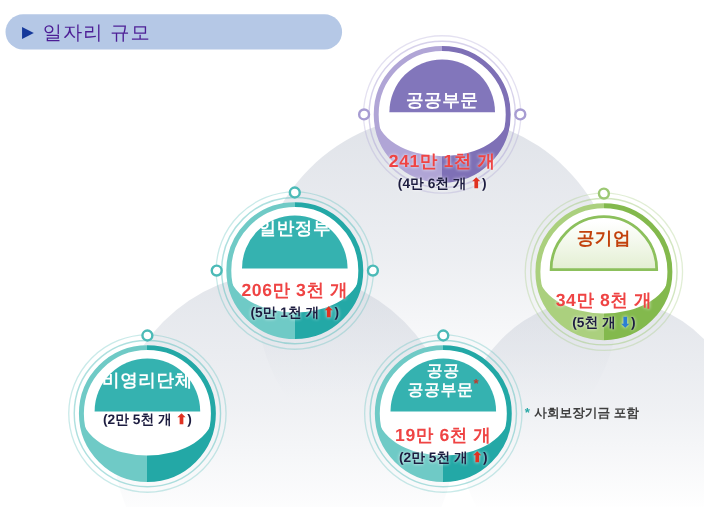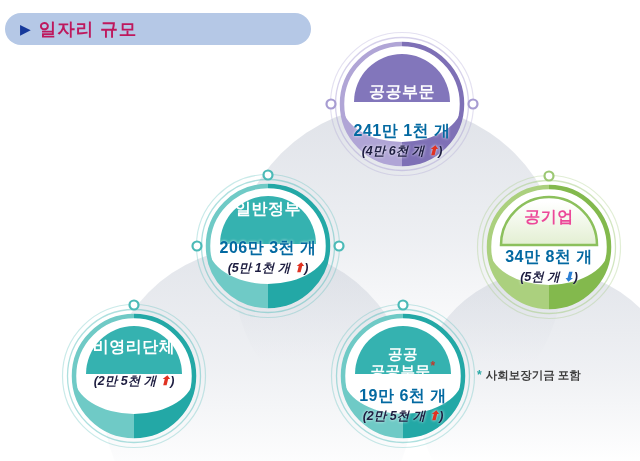--- a/index.html
+++ b/index.html
@@ -7,21 +7,21 @@
     position:relative; width:640px; height:461px; overflow:hidden;
     background:#fff; font-family:"Liberation Sans", sans-serif;
   }
   
   .header-pill {
     position:absolute; left:5px; top:13px; width:306px; height:32px;
     background:#b5c8e6; border-radius:16px;
     display:flex; align-items:center; padding-left:15px; box-sizing:border-box;
   }
   .header-arrow { color:#16399b; font-size:14px; margin-right:8px; line-height:1; }
-  .header-title { color:#be185d; font-size:17.5px; font-weight:bold; letter-spacing:1px; }
+  .header-title { color:#4c1d95; font-size:17.5px; font-weight:normal; letter-spacing:1px; }
 
   
   .mound { position:absolute; border-radius:50%; pointer-events:none; }
   .mound-a { left:233px; top:105px; width:330px; height:330px;
     background:linear-gradient(to bottom, rgba(203,208,218,0.60) 0%, rgba(203,208,218,0.35) 40%, rgba(203,208,218,0) 78%); }
   .mound-b { left:103px; top:247px; width:310px; height:310px;
     background:linear-gradient(to bottom, rgba(203,208,218,0.55) 0%, rgba(203,208,218,0.30) 40%, rgba(203,208,218,0) 75%); }
   .mound-c { left:418px; top:270px; width:260px; height:260px;
     background:linear-gradient(to bottom, rgba(203,208,218,0.55) 0%, rgba(203,208,218,0.30) 40%, rgba(203,208,218,0) 75%); }
 
@@ -29,31 +29,30 @@
   .thin1 { fill:none; stroke-width:1.3; opacity:0.45; }
   .thin2 { fill:none; stroke-width:1.2; opacity:0.30; }
   .node  { fill:#fff; stroke-width:2.2; }
 
   
   .bubble { position:absolute; width:140px; text-align:center; }
   .b-title {
     height:50px; display:flex; align-items:center; justify-content:center;
     color:#fff; font-weight:bold; font-size:16px; letter-spacing:0.5px; line-height:1.15;
   }
-  .b-title.green-inverse { color:#ec4899;font-family:Liberation Mono, monospace; }
+  .b-title.green-inverse { color:#c2410c; }
   .b-title.two-line { flex-direction:column; font-size:14.5px; padding-top:12px; box-sizing:border-box; }
   .ast { color:#c0392b; font-size:12px; vertical-align:super; line-height:0; }
   .b-value {
-    margin-top:4px; font-size:16px; font-weight:bold; color:#0369a1;
+    margin-top:20px; font-size:16px; font-weight:bold; color:#ef4444;
     letter-spacing:0.5px; text-shadow:0 0 3px rgba(255,255,255,0.95);
   }
   .b-delta {
     margin-top:1px; font-size:12.5px; font-weight:bold; color:#1d1d40;
     text-shadow:0 0 3px rgba(255,255,255,0.95);
-    font-style:italic;
   }
   .arrow-up   { color:#e03222; }
   .arrow-down { color:#2b7fd4; }
 
   .footnote { position:absolute; left:477px; top:368px; font-size:11.5px; font-weight:bold; color:#3f3f3f; }
   .footnote .mark { color:#2aa8a6; margin-right:4px; font-size:12px; }
 </style>
 </head>
 <body>
 
@@ -153,21 +152,21 @@
     <div class="b-title green-inverse">공기업</div>
     <div class="b-value">34만 8천 개</div>
     <div class="b-delta"><span>(5천 개 </span><span class="arrow-down">⬇</span><span>)</span></div>
   </div>
 
   <div class="bubble" style="left:64px; top:322px;">
     <div class="b-title">비영리단체</div>
     <div class="b-delta"><span>(2만 5천 개 </span><span class="arrow-up">⬆</span><span>)</span></div>
   </div>
 
-  <div class="bubble" style="left:333px; top:332px;">
+  <div class="bubble" style="left:333px; top:316px;">
     <div class="b-title two-line">
       <span>공공</span>
       <span><span>공공부문</span><span class="ast">*</span></span>
     </div>
     <div class="b-value">19만 6천 개</div>
     <div class="b-delta"><span>(2만 5천 개 </span><span class="arrow-up">⬆</span><span>)</span></div>
   </div>
 
   <div class="footnote">
     <span class="mark">*</span><span>사회보장기금 포함</span>

